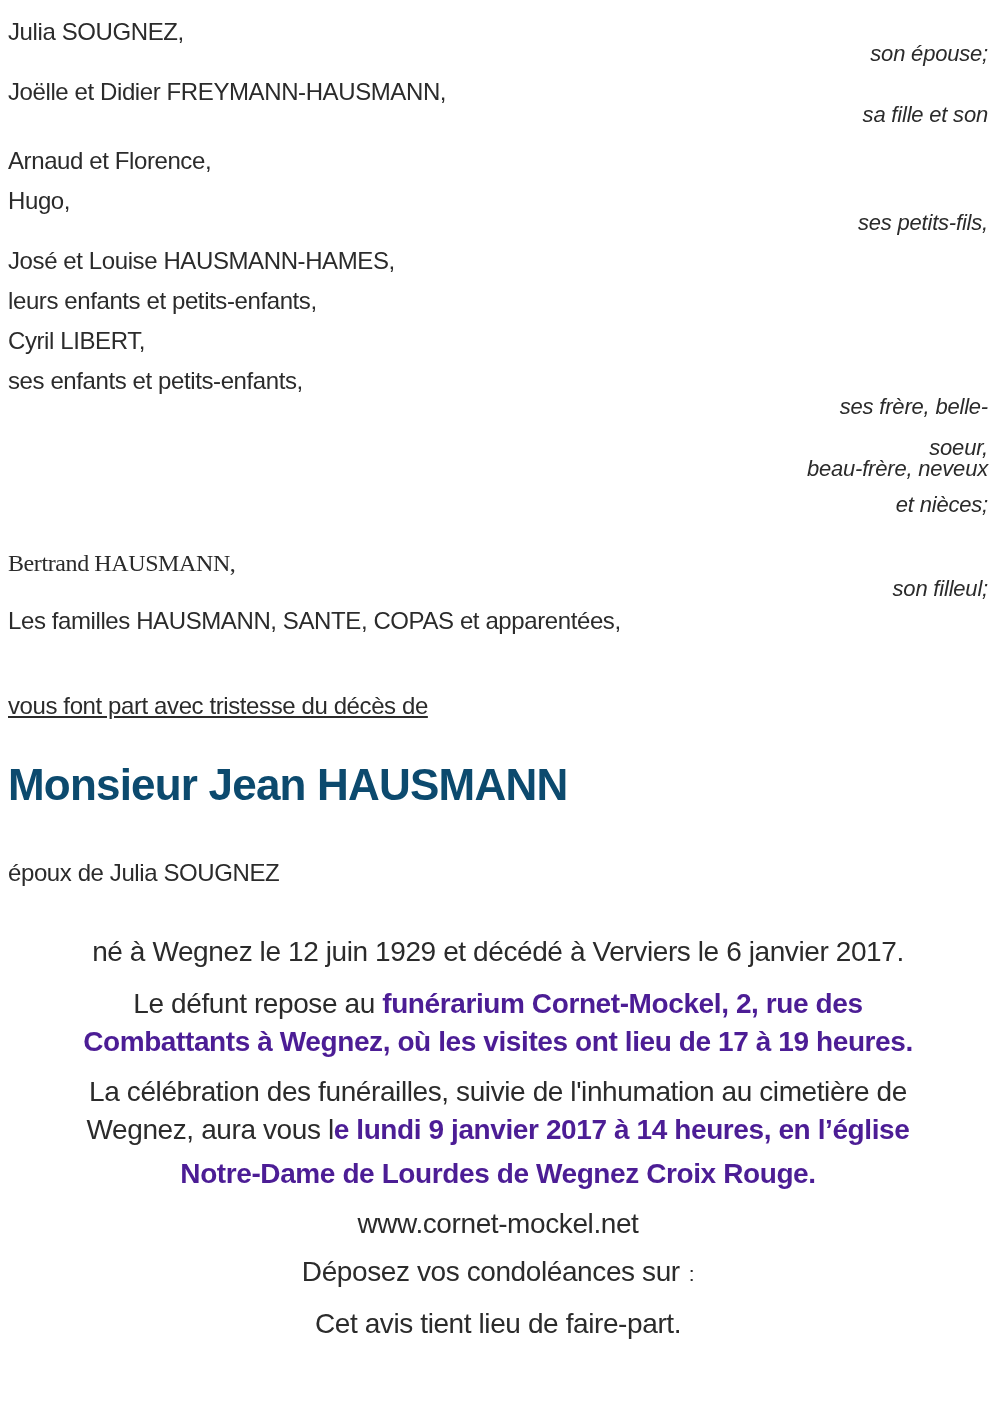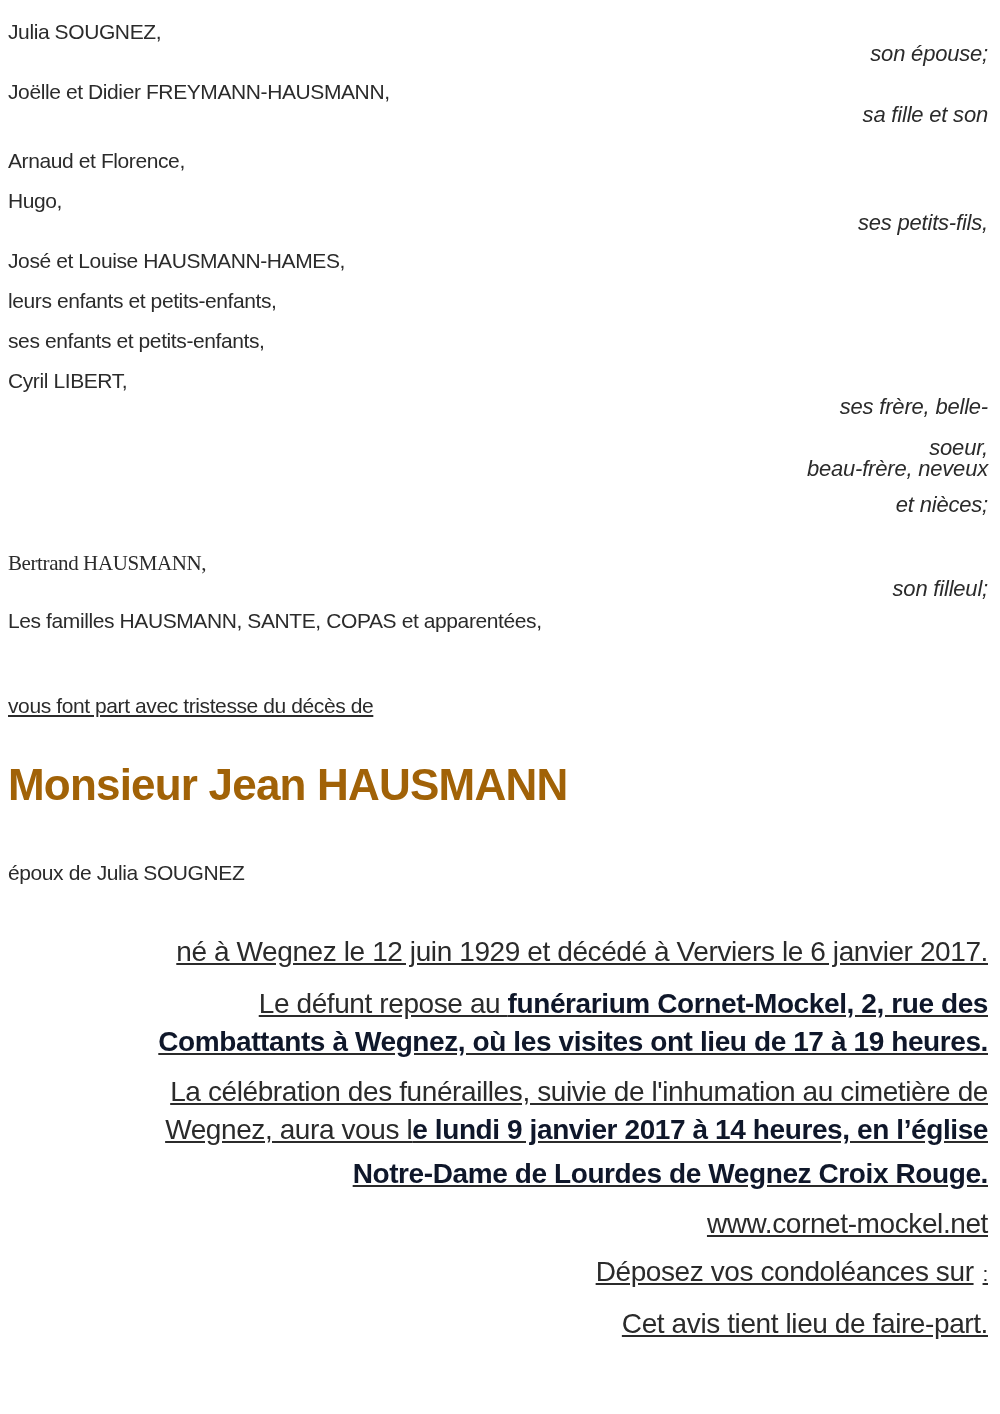--- a/index.html
+++ b/index.html
@@ -13,53 +13,52 @@
     overflow: hidden;
     font-family: "Liberation Sans", sans-serif;
     color: #2b2b2b;
   }
   .doc {
     position: relative;
     padding: 12px 12px 0 8px;
   }
   
   .name {
-    font-size: 21px;
+    font-size: 24px;
     line-height: 40px;
     letter-spacing: -0.4px;
     white-space: nowrap;
     text-align: left;
   }
   
   .rel {
     font-size: 22px;
     line-height: 36px;
     font-style: italic;
     letter-spacing: -0.2px;
     white-space: nowrap;
     text-align: right;
   }
   
   .body-line {
     font-size: 28px;
     line-height: 38px;
     letter-spacing: -0.4px;
     white-space: nowrap;
-    text-align: right;
-    text-decoration: underline;
+    text-align: center;
   }
   .h1 {
     font-size: 44px;
     line-height: 56px;
     font-weight: 700;
     letter-spacing: -0.8px;
-    color: #a16207;
+    color: #0c4a6e;
     white-space: nowrap;
   }
-  strong { font-weight: 700; color: #0f172a; }
+  strong { font-weight: 700; color: #4c1d95; }
   .colon { font-size: 21px; margin-left: 9px; }
   
   .mtn16 { margin-top: -16px; }
   .mtn15 { margin-top: -15px; }
   .mtn12 { margin-top: -12px; }
   .mtn6  { margin-top: -6px; }
   .mt4   { margin-top: 20px; font-family: Liberation Serif, serif; }
   .mt5   { margin-top: 5px; }
   .mt6   { margin-top: 6px; }
   .mt8   { margin-top: 8px; }
@@ -80,22 +79,22 @@
 
   <div class="name">Joëlle et Didier FREYMANN-HAUSMANN,</div>
   <div class="rel mtn15">sa fille et son</div>
 
   <div class="name mt8">Arnaud et Florence,</div>
   <div class="name">Hugo,</div>
   <div class="rel mtn16">ses petits-fils,</div>
 
   <div class="name">José et Louise HAUSMANN-HAMES,</div>
   <div class="name">leurs enfants et petits-enfants,</div>
+  <div class="name">Cyril LIBERT,</div>
   <div class="name">ses enfants et petits-enfants,</div>
-  <div class="name">Cyril LIBERT,</div>
   <div class="rel mtn12">ses frère, belle-</div>
   <div class="rel mt5">soeur,</div>
   <div class="rel mtn15">beau-frère, neveux</div>
   <div class="rel">et nièces;</div>
 
   <div class="name mt4">Bertrand HAUSMANN,</div>
   <div class="rel mtn12">son filleul;</div>
 
   <div class="name mtn6">Les familles HAUSMANN, SANTE, COPAS et apparentées,</div>
 

